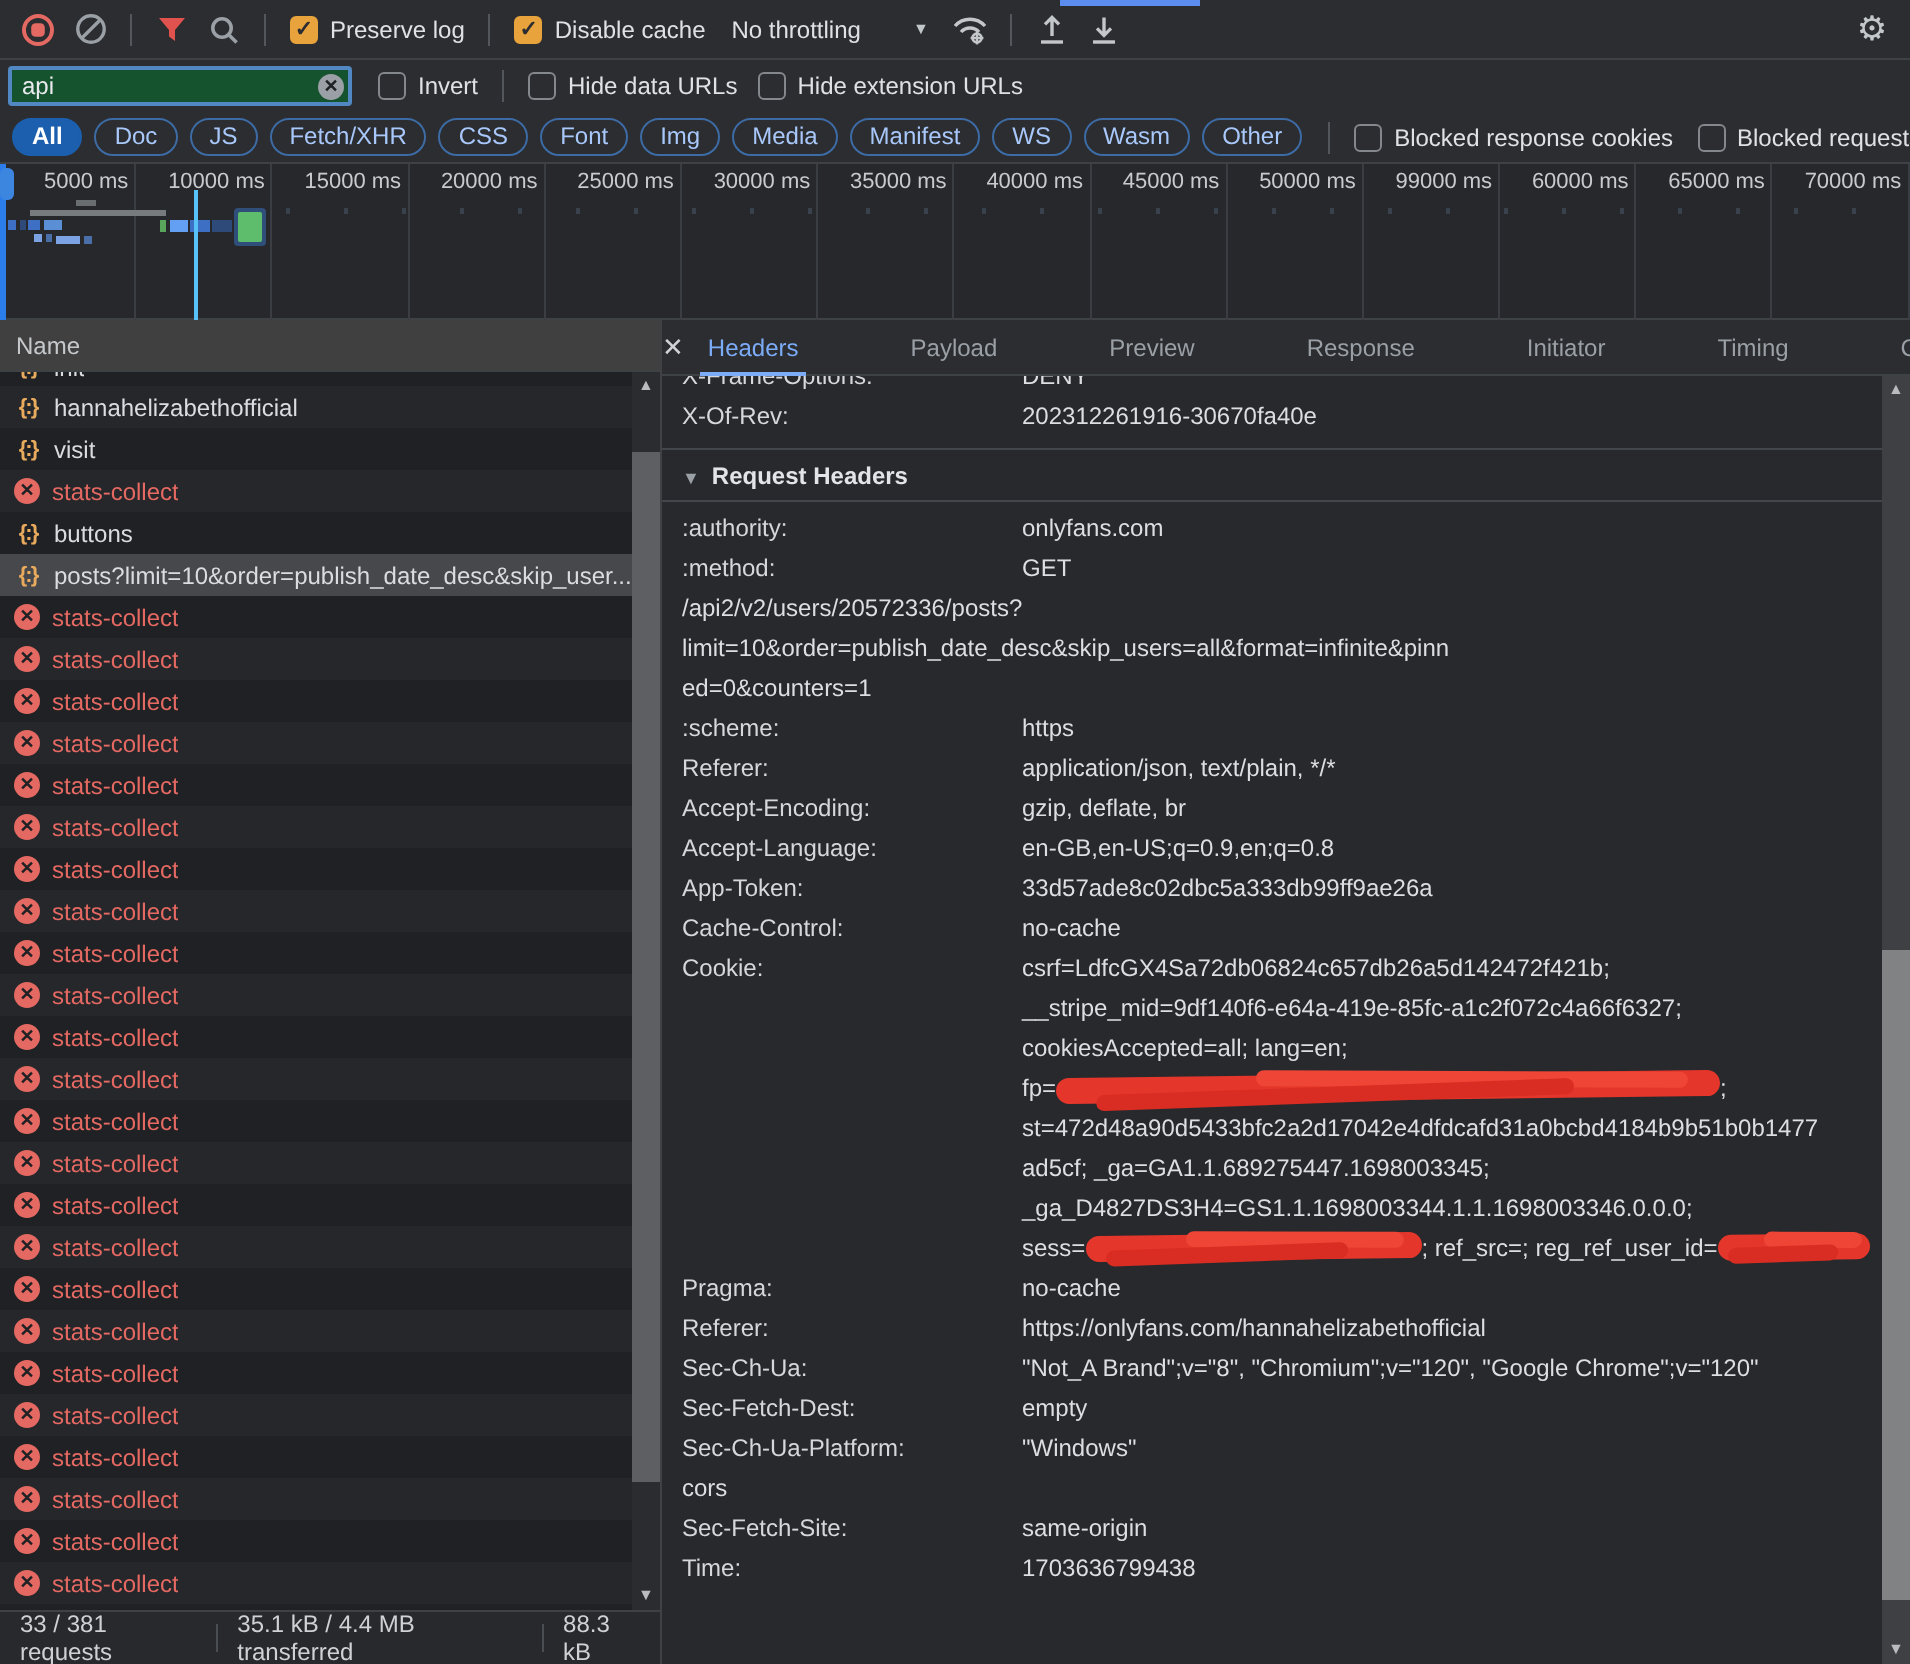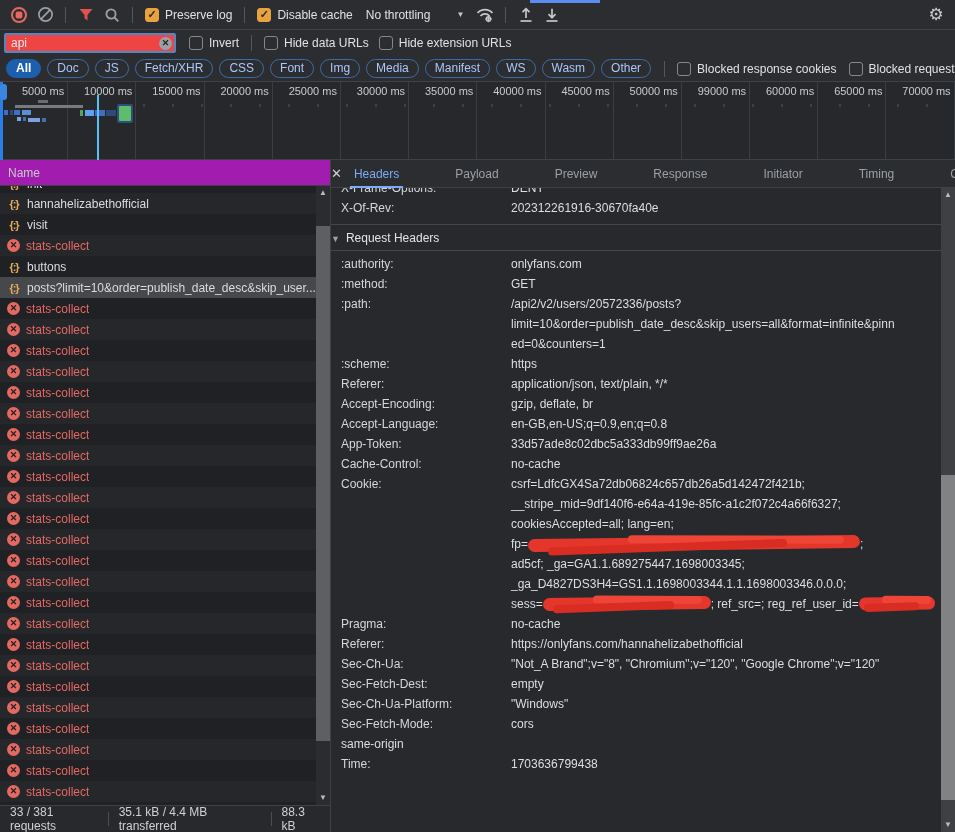--- a/index.html
+++ b/index.html
@@ -18,21 +18,21 @@
   .cbwrap { display:flex; align-items:center; gap:6px; margin:0 5px; font-size:12px; color:#dfe1e4; flex:0 0 auto; }
   .cb { width:14px; height:14px; border-radius:3px; border:1px solid #84878b; background:transparent;
         display:flex; align-items:center; justify-content:center; font-size:11px; font-weight:bold; color:#2b2d30; }
   .cb.on { background:var(--cb-orange); border-color:var(--cb-orange); }
   .ddl { display:flex; align-items:center; gap:26px; font-size:12px; color:#dfe1e4; margin:0 8px; }
   .ddl .arr { font-size:8px; color:#c4c7ca; }
   #top-strip { left:530px; top:0; width:70px; height:3px; background:#5b8def; }
   #gear { margin-left:auto; font-size:17px; color:#c4c7ca; }
 
   
-  #search-input { width:172px; height:20px; background:#ef4444; border:2px solid #5187c2; border-radius:2px;
+  #search-input { width:172px; height:20px; background:#14532d; border:2px solid #5187c2; border-radius:2px;
     color:#e8eaed; font-size:12px; padding:0 18px 0 5px; outline:none; font-family:"Liberation Sans",sans-serif; }
   .input-wrap { position:relative; margin-right:8px; }
   .clear-x { position:absolute; right:4px; top:4px; width:13px; height:13px; border-radius:50%;
     background:#9aa0a6; color:#202124; font-size:9px; line-height:13px; text-align:center; font-weight:bold; }
 
   
   .pill { height:19px; line-height:17px; padding:0 9px; border:1px solid #3d6ba5; border-radius:10px;
     color:#a8c7fa; font-size:12px; margin-right:6px; flex:0 0 auto; background:transparent; }
   .pill.sel { background:#1b5fae; border-color:#1b5fae; color:#ffffff; font-weight:bold; }
 
@@ -44,21 +44,21 @@
   #ov-bars { position:absolute; left:0; top:82px; width:955px; height:78px; pointer-events:none; }
   .bar { position:absolute; }
 
   
   #left-panel { position:absolute; left:0; top:160px; width:330px; height:672px; background:#202124; }
   #right-panel { position:absolute; left:330px; top:160px; width:625px; height:672px; background:#28292c;
     border-left:1px solid #3f4245; }
 
   
   #name-header { height:26px; line-height:26px; padding-left:8px; font-size:12px; color:#c6c9cc;
-    border-bottom:1px solid #3f4245; background:#a21caf; }
+    border-bottom:1px solid #3f4245; background:#404040; }
   #rows { height:619px; overflow:hidden; }
   .req-row { height:21px; display:flex; align-items:center; gap:6px; padding-left:7px; font-size:12px;
     white-space:nowrap; overflow:hidden; width:316px; }
   .req-row.alt { background:#26272b; }
   .req-row.sel { background:#47484b; }
   .req-row .lbl { overflow:hidden; text-overflow:ellipsis; color:#dadce0; }
   .req-row.err .lbl { color:var(--err); }
   .ic { flex:0 0 auto; width:14px; text-align:center; }
   .ic-json { color:#e8ab5e; font-size:11px; font-weight:bold; letter-spacing:-1px; }
   .ic-err { width:13px; height:13px; border-radius:50%; background:var(--err); color:#202124;
@@ -91,22 +91,22 @@
   .tab.active::after { content:""; position:absolute; left:8px; right:8px; bottom:0; height:2px; background:#7cacf8; }
 
   #hdr-scroll { position:relative; height:643px; overflow:hidden; }
   .hrow { display:flex; font-size:12px; line-height:20px; padding-left:10px; }
   .hname { flex:0 0 170px; color:#d5d7da; }
   .hval { flex:1; color:#dcdee1; word-break:break-all; padding-right:16px; }
   .hline { min-height:20px; }
   .clip-hdr { height:10px; overflow:hidden; }
   .clip-hdr .hrow { transform:translateY(-10px); }
   .sect-div { height:1px; background:#43464a; margin-top:6px; }
-  #sect-header { height:26px; line-height:26px; font-size:12px; color:#e2e4e7;
-    border-bottom:1px solid #43464a; }
+  #sect-header { height:26px; line-height:26px; padding-left:10px; font-size:12px; color:#e2e4e7;
+    border-bottom:1px solid #43464a;font-weight:bold; }
   #sect-header .tri { color:#9aa0a6; font-size:9px; margin-right:6px; }
 
   .redact { display:inline-block; height:13px; vertical-align:-2px; background:var(--redact);
     border-radius:8px; position:relative; transform:rotate(-0.7deg); }
   .redact::after { content:""; position:absolute; left:6%; right:22%; top:6px; height:8px;
     background:#d92c22; border-radius:6px; transform:rotate(-1.4deg); }
   .redact::before { content:""; position:absolute; left:30%; right:5%; top:-1px; height:8px;
     background:#ee4536; border-radius:6px; transform:rotate(0.9deg); }
 
   svg { display:block; }
@@ -478,21 +478,20 @@
               <div class="hline">onlyfans.com</div>
             </div>
           </div>
           <div class="hrow">
             <div class="hname">:method:</div>
             <div class="hval">
               <div class="hline">GET</div>
             </div>
           </div>
           <div class="hrow">
-            <div class="hname">:path:</div>
             <div class="hval">
               <div class="hline">/api2/v2/users/20572336/posts?</div>
               <div class="hline">limit=10&amp;order=publish_date_desc&amp;skip_users=all&amp;format=infinite&amp;pinn</div>
               <div class="hline">ed=0&amp;counters=1</div>
             </div>
           </div>
           <div class="hrow">
             <div class="hname">:scheme:</div>
             <div class="hval">
               <div class="hline">https</div>
@@ -528,20 +527,21 @@
               <div class="hline">no-cache</div>
             </div>
           </div>
           <div class="hrow">
             <div class="hname">Cookie:</div>
             <div class="hval">
               <div class="hline">csrf=LdfcGX4Sa72db06824c657db26a5d142472f421b;</div>
               <div class="hline">__stripe_mid=9df140f6-e64a-419e-85fc-a1c2f072c4a66f6327;</div>
               <div class="hline">cookiesAccepted=all; lang=en;</div>
               <div class="hline">fp=<span class="redact" style="width: 332px;"></span>;</div>
+              <div class="hline">st=472d48a90d5433bfc2a2d17042e4dfdcafd31a0bcbd4184b9b51b0b1477</div>
               <div class="hline">ad5cf; _ga=GA1.1.689275447.1698003345;</div>
               <div class="hline">_ga_D4827DS3H4=GS1.1.1698003344.1.1.1698003346.0.0.0;</div>
               <div class="hline">sess=<span class="redact" style="width: 168px;"></span>; ref_src=; reg_ref_user_id=<span class="redact" style="width: 76px;"></span></div>
             </div>
           </div>
           <div class="hrow">
             <div class="hname">Pragma:</div>
             <div class="hval">
               <div class="hline">no-cache</div>
             </div>
@@ -564,26 +564,26 @@
               <div class="hline">empty</div>
             </div>
           </div>
           <div class="hrow">
             <div class="hname">Sec-Ch-Ua-Platform:</div>
             <div class="hval">
               <div class="hline">"Windows"</div>
             </div>
           </div>
           <div class="hrow">
-            <div class="hname">Sec-Fetch-Mode:</div>
             <div class="hval">
               <div class="hline">cors</div>
             </div>
           </div>
           <div class="hrow">
+            <div class="hname">Sec-Fetch-Site:</div>
             <div class="hval">
               <div class="hline">same-origin</div>
             </div>
           </div>
           <div class="hrow">
             <div class="hname">Time:</div>
             <div class="hval">
               <div class="hline">1703636799438</div>
             </div>
           </div>

